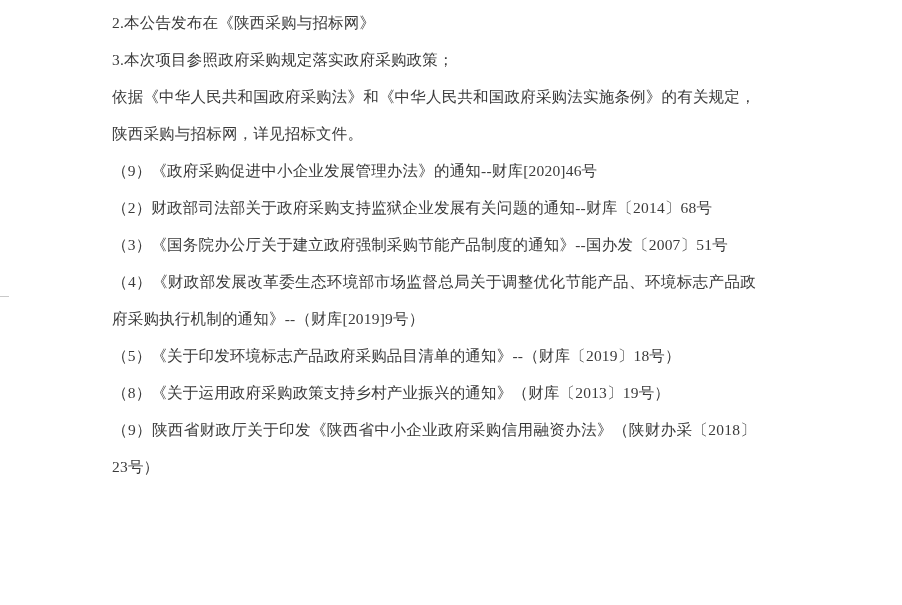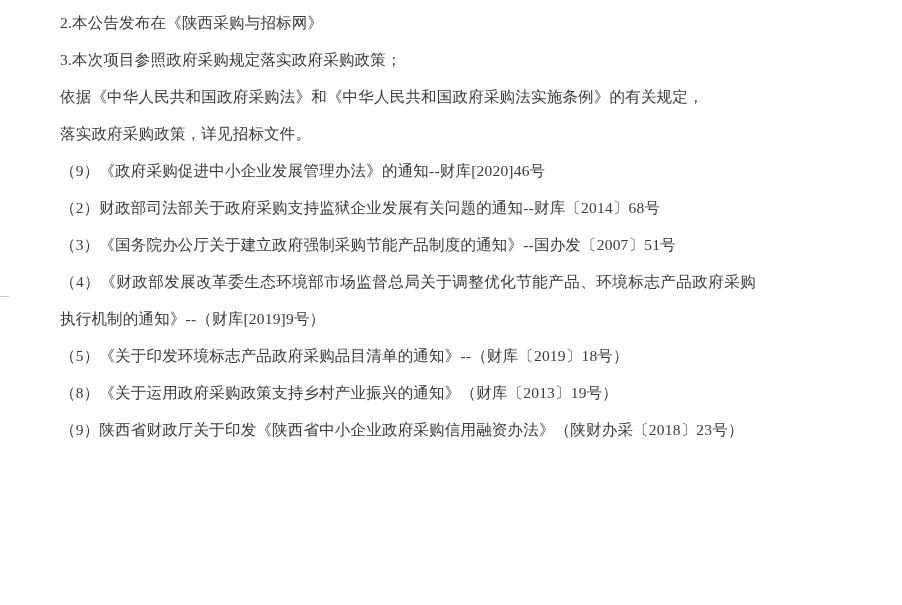--- a/index.html
+++ b/index.html
@@ -13,21 +13,21 @@
     font-family: "Liberation Serif", "DejaVu Serif", serif;
     color: #333333;
     overflow: hidden;
   }
   .page {
     position: relative;
     width: 902px;
     height: 605px;
     background: #ffffff;
     box-sizing: border-box;
-    padding: 0 146px 0 60px;
+    padding: 0 146px 0 112px;
   }
   .doc-body {
     padding-top: 4px;
   }
   .para {
     font-size: 15.5px;
     line-height: 37px;
     color: #3a3a3a;
     letter-spacing: 0.2px;
     text-align: justify;
@@ -47,21 +47,21 @@
 <body>
 
 <div class="page">
 
   <div class="edge-mark"></div>
 
   <div class="doc-body">
     <p class="para">2.本公告发布在《陕西采购与招标网》</p>
     <p class="para">3.本次项目参照政府采购规定落实政府采购政策；</p>
     <p class="para">依据《中华人民共和国政府采购法》和《中华人民共和国政府采购法实施条例》的有关规定，</p>
-    <p class="para">落实政府采购政策，详见招标文件。</p>
+    <p class="para">陕西采购与招标网，详见招标文件。</p>
     <p class="para">（9）《政府采购促进中小企业发展管理办法》的通知--财库[2020]46号</p>
     <p class="para">（2）财政部司法部关于政府采购支持监狱企业发展有关问题的通知--财库〔2014〕68号</p>
     <p class="para">（3）《国务院办公厅关于建立政府强制采购节能产品制度的通知》--国办发〔2007〕51号</p>
     <p class="para">（4）《财政部发展改革委生态环境部市场监督总局关于调整优化节能产品、环境标志产品政府采购执行机制的通知》--（财库[2019]9号）</p>
     <p class="para">（5）《关于印发环境标志产品政府采购品目清单的通知》--（财库〔2019〕18号）</p>
     <p class="para">（8）《关于运用政府采购政策支持乡村产业振兴的通知》（财库〔2013〕19号）</p>
     <p class="para">（9）陕西省财政厅关于印发《陕西省中小企业政府采购信用融资办法》（陕财办采〔2018〕23号）</p>
 
   </div>
 

